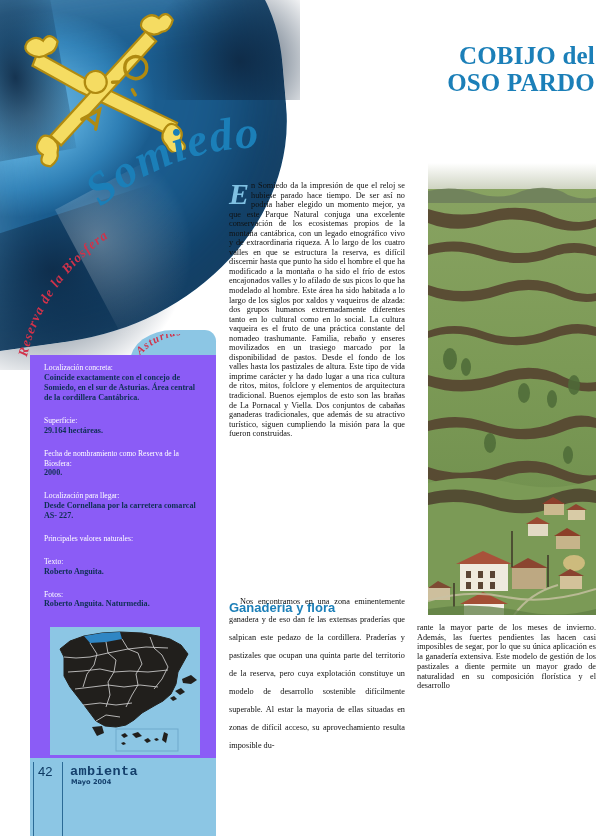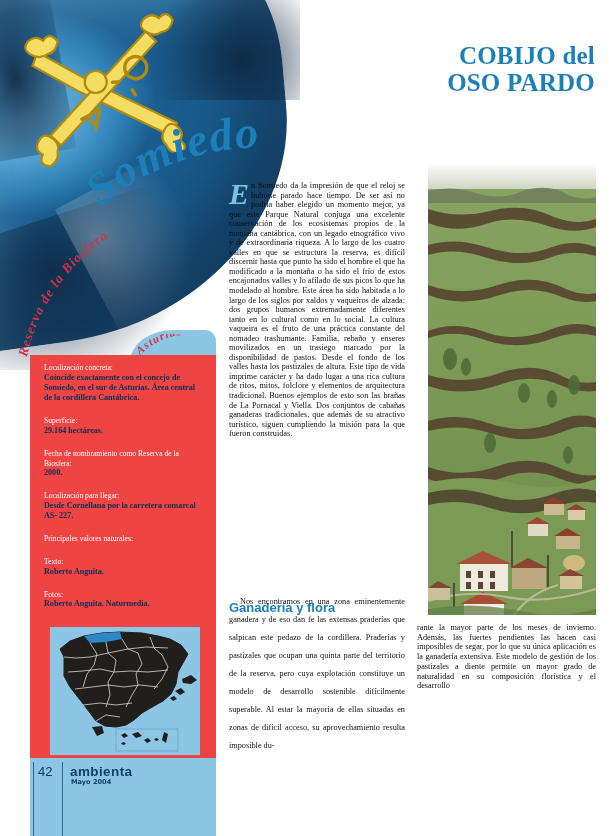--- a/index.html
+++ b/index.html
@@ -48,21 +48,21 @@
   }
   
   .cross{position:absolute;left:18px;top:16px;width:175px;height:150px;transform:rotate(-13deg);}
 
   
   .curve-svg{position:absolute;left:0;top:120px;width:300px;height:250px;overflow:visible;}
 
   
   .info-panel{
     position:absolute;left:30px;top:355px;width:186px;height:440px;
-    background:#ef4444;
+    background:#8b5cf6;
   }
   .info-tab{
     position:absolute;left:130px;top:330px;width:86px;height:32px;
     background:#8cc6e4;border-top-left-radius:46px 34px;border-top-right-radius:12px 12px;
   }
   .asturias-lbl{
     position:absolute;left:137px;top:334px;width:80px;height:24px;
   }
   .info-inner{position:absolute;left:14px;top:8px;width:160px;}
   .f-label{
@@ -85,21 +85,21 @@
     position:absolute;left:33px;top:762px;width:28px;height:74px;
     border-left:1px solid #2b6a95;border-right:1px solid #2b6a95;
   }
   .pageno{
     position:absolute;left:38px;top:764px;width:22px;text-align:left;
     color:#0d3a63;font-size:13px;font-family:"Liberation Sans", sans-serif;
   }
   .brand{
     position:absolute;left:70px;top:764px;
     color:#14406c;font-size:13.5px;font-weight:bold;letter-spacing:.4px;
-    font-family:Liberation Sans, sans-serif;
+    font-family:Liberation Mono, monospace;
   }
   .brand-sub{
     position:absolute;left:71px;top:778px;
     color:#14406c;font-size:6.6px;font-weight:bold;
     font-family:"DejaVu Sans", sans-serif;
   }
 
   
   .headline{
     position:absolute;right:14px;top:42px;text-align:right;

